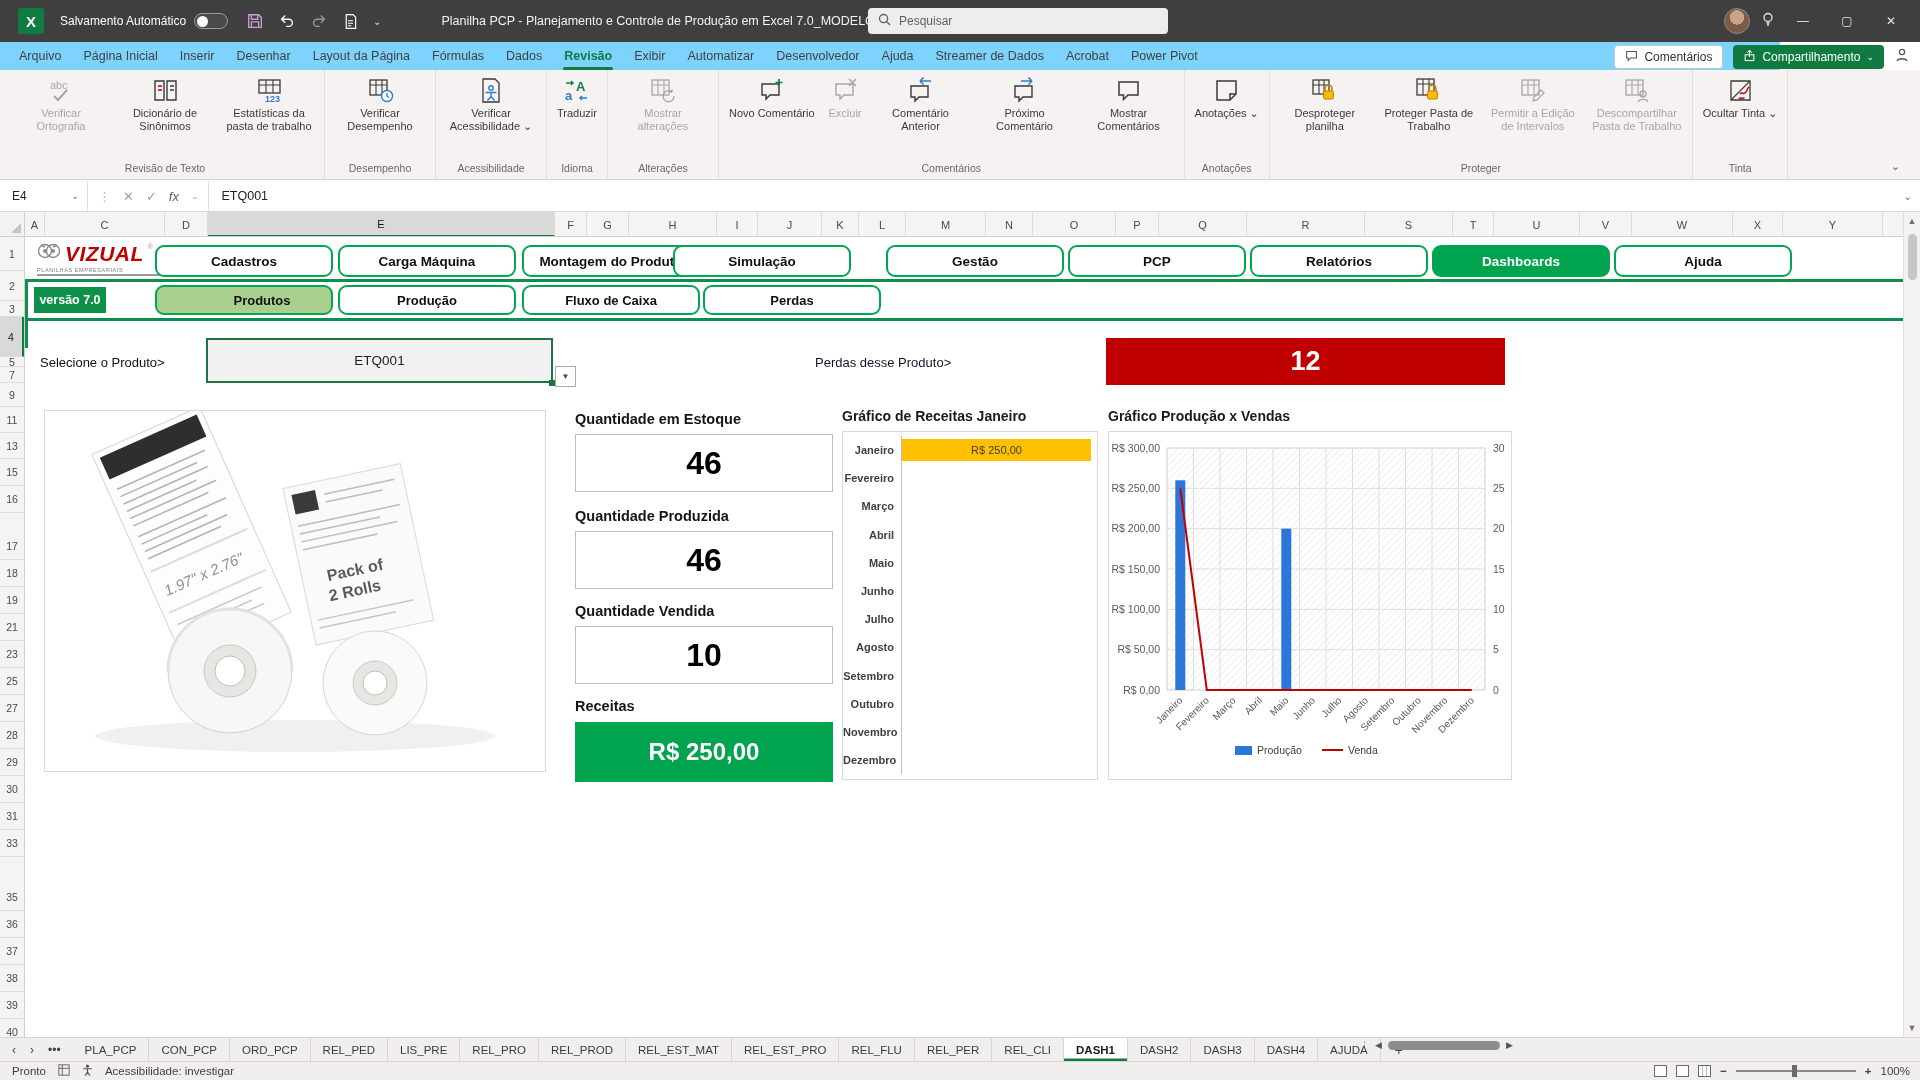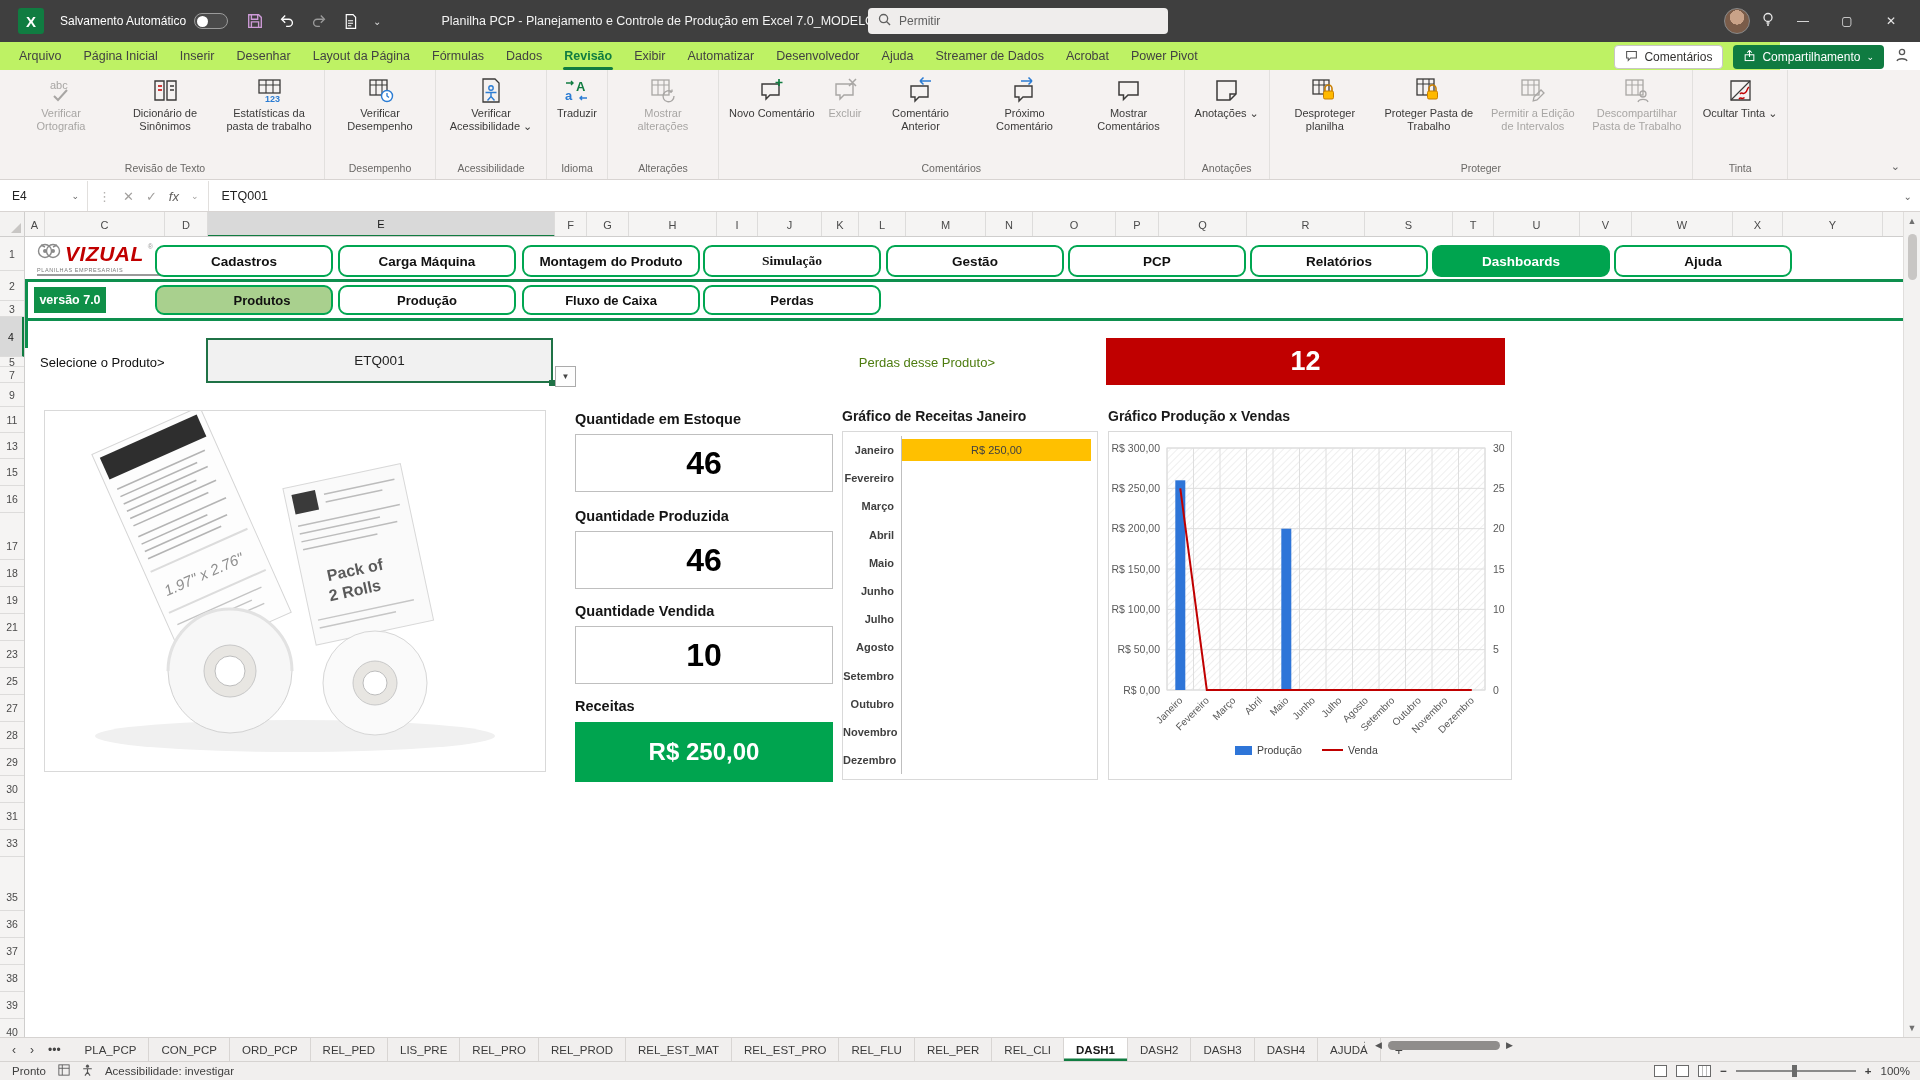--- a/index.html
+++ b/index.html
@@ -16,21 +16,21 @@
   .tb-qat { display:flex; align-items:center; gap:14px; margin-left:18px; }
   .tb-qat svg { display:block; }
   .tb-title { margin-left:60px; font-size:12.5px; white-space:nowrap; color:#f3f3f3; }
   .tb-title .chev { font-size:9px; margin-left:6px; color:#cfcfcf; }
   #search-box { left:868px; top:8px; width:300px; height:26px; background:#efedec; border-radius:4px; display:flex; align-items:center; gap:8px; padding-left:10px; color:#5f5f5f; font-size:12px; }
   .tb-right { position:absolute; right:0; top:0; height:42px; display:flex; align-items:center; gap:10px; padding-right:12px; }
   .avatar { width:26px; height:26px; border-radius:50%; background:radial-gradient(circle at 50% 35%, #c9a288 0 36%, #7a5c49 37% 100%); border:1px solid #8a8a8a; }
   .winbtn { width:34px; height:42px; display:flex; align-items:center; justify-content:center; color:#e8e8e8; font-size:12px; }
 
   
-  #menubar { top:42px; left:0; width:1780px; height:28px; background:#bef264; display:flex; align-items:center; }
+  #menubar { top:42px; left:0; width:1780px; height:28px; background:#7dd3fc; display:flex; align-items:center; }
   #menu-tabs { display:flex; align-items:center; height:28px; padding-left:8px; }
   .mtab { font-size:12.5px; color:#424242; padding:0 11px; height:28px; display:flex; align-items:center; position:relative; white-space:nowrap; }
   .mtab.active { color:#107C41; font-weight:bold; }
   .mtab.active::after { content:""; position:absolute; left:10px; right:10px; bottom:0; height:3px; background:#107C41; border-radius:2px; }
   .mb-right { position:absolute; right:10px; top:45px; display:flex; align-items:center; gap:10px; }
   .pill-btn { height:24px; display:flex; align-items:center; gap:6px; font-size:12px; border-radius:4px; padding:0 10px; }
   .pill-comments { background:#fff; border:1px solid #c8c6c4; color:#323130; }
   .pill-share { background:#0f7b41; color:#fff; }
 
   
@@ -81,21 +81,21 @@
   .brand-sub { font-size:5.5px; color:#7a7a7a; letter-spacing:0.6px; margin-top:2px; border-bottom:2px solid #9a9a9a; padding-bottom:1px; width:128px; }
   .navbtn { position:absolute; top:8px; width:178px; height:32px; background:#fff; border:2px solid #00A651; border-radius:9px; display:flex; align-items:center; justify-content:center; font-size:13.5px; font-weight:bold; color:#111; }
   .navbtn.active { background:#00A44F; border-color:#00A44F; color:#fff; }
   .subtab { position:absolute; top:48px; width:178px; height:30px; background:#fff; border:2px solid #00A651; border-radius:9px; display:flex; align-items:center; justify-content:center; font-size:13px; font-weight:bold; color:#111; }
   .subtab.active { background:#A9D08E; border-color:#00A651; }
   #version-badge { position:absolute; left:9px; top:50px; width:72px; height:26px; background:#0f9048; color:#fff; font-size:12.5px; font-weight:bold; display:flex; align-items:center; justify-content:center; }
   #select-label { position:absolute; left:15px; top:118px; font-size:13px; color:#111; }
   #product-combo { position:absolute; left:181px; top:101px; width:347px; height:45px; background:#f1f1f1; border:2px solid #1F7246; display:flex; align-items:center; justify-content:center; font-size:13.5px; color:#222; }
   #combo-handle { position:absolute; left:524px; top:143px; width:6px; height:6px; background:#1F7246; }
   #combo-drop { position:absolute; left:530px; top:129px; width:21px; height:21px; background:#fdfdfd; border:1px solid #ababab; display:flex; align-items:center; justify-content:center; font-size:8px; color:#444; }
-  #losses-label { position:absolute; left:790px; top:118px; width:180px; text-align:right; font-size:13px; color:#4d7c0f; }
+  #losses-label { position:absolute; left:790px; top:118px; width:180px; font-size:13px; color:#0f172a; }
   #losses-box { position:absolute; left:1081px; top:101px; width:399px; height:47px; background:#C00000; color:#fff; font-size:27px; font-weight:bold; display:flex; align-items:center; justify-content:center; }
 
   #image-panel { position:absolute; left:19px; top:173px; width:502px; height:362px; background:#fff; border:1px solid #d9d9d9; }
 
   .kpi-label { position:absolute; left:550px; width:258px; font-size:14.5px; font-weight:bold; color:#151515; }
   .kpi-box { position:absolute; left:550px; width:258px; height:58px; background:#fff; border:1px solid #bfbfbf; display:flex; align-items:center; justify-content:center; font-size:32px; font-weight:bold; color:#000; }
   #receitas-box { position:absolute; left:550px; top:485px; width:258px; height:60px; background:#00A44F; color:#fff; font-size:24px; font-weight:bold; display:flex; align-items:center; justify-content:center; }
 
   .chart-title { position:absolute; top:171px; font-size:14px; font-weight:bold; color:#1a1a1a; }
   #rec-panel { position:absolute; left:817px; top:194px; width:256px; height:349px; background:#fff; border:1px solid #d9d9d9; padding:4px 6px 4px 0; }
@@ -161,21 +161,21 @@
     <span style="color:#dcdcdc;font-size:10px;">⌄</span>
   </div>
   <div class="tb-title">
     <span>Planilha PCP - Planejamento e Controle de Produção em Excel 7.0_MODELO.xlsb</span><span class="chev">⌄</span>
   </div>
   <div id="search-box" class="abs">
     <span><svg width="13" height="13" viewBox="0 0 14 14">
           <circle cx="6" cy="6" r="4.4" fill="none" stroke="#5f5f5f" stroke-width="1.4"></circle>
           <path d="M9.4 9.4L13 13" stroke="#5f5f5f" stroke-width="1.4"></path>
         </svg></span>
-    <span>Permitir</span>
+    <span>Pesquisar</span>
   </div>
   <div class="tb-right">
     <span class="avatar"></span>
     <span><svg width="16" height="16" viewBox="0 0 16 16">
           <circle cx="8" cy="6.5" r="4" fill="none" stroke="#e8e8e8" stroke-width="1.3"></circle>
           <path d="M6.5 12h3M7 14h2" stroke="#e8e8e8" stroke-width="1.3"></path>
         </svg></span>
     <span class="winbtn">—</span>
     <span class="winbtn">▢</span>
     <span class="winbtn">✕</span>
@@ -515,21 +515,21 @@
       <span class="brand">VIZUAL</span>
       <span style="color:#9a9a9a;font-size:7px;">®</span>
     </div>
     <div class="brand-sub">PLANILHAS EMPRESARIAIS</div>
   </div>
 
   <div id="nav-buttons">
       <div class="navbtn" style="left: 130px;">Cadastros</div>
       <div class="navbtn" style="left: 313px;">Carga Máquina</div>
       <div class="navbtn" style="left: 497px;">Montagem do Produto</div>
-      <div class="navbtn" style="left: 678px; font-family: Liberation Serif, serif;">Simulação</div>
+      <div class="navbtn" style="left: 648px;">Simulação</div>
       <div class="navbtn" style="left: 861px;">Gestão</div>
       <div class="navbtn" style="left: 1043px;">PCP</div>
       <div class="navbtn" style="left: 1225px;">Relatórios</div>
       <div class="navbtn active" style="left: 1407px;">Dashboards</div>
       <div class="navbtn" style="left: 1589px;">Ajuda</div>
     </div>
   <div id="version-badge">versão 7.0</div>
   <div id="sub-tabs">
       <div class="subtab active" style="left: 130px; padding-left: 36px;">Produtos</div>
       <div class="subtab" style="left: 313px;">Produção</div>

